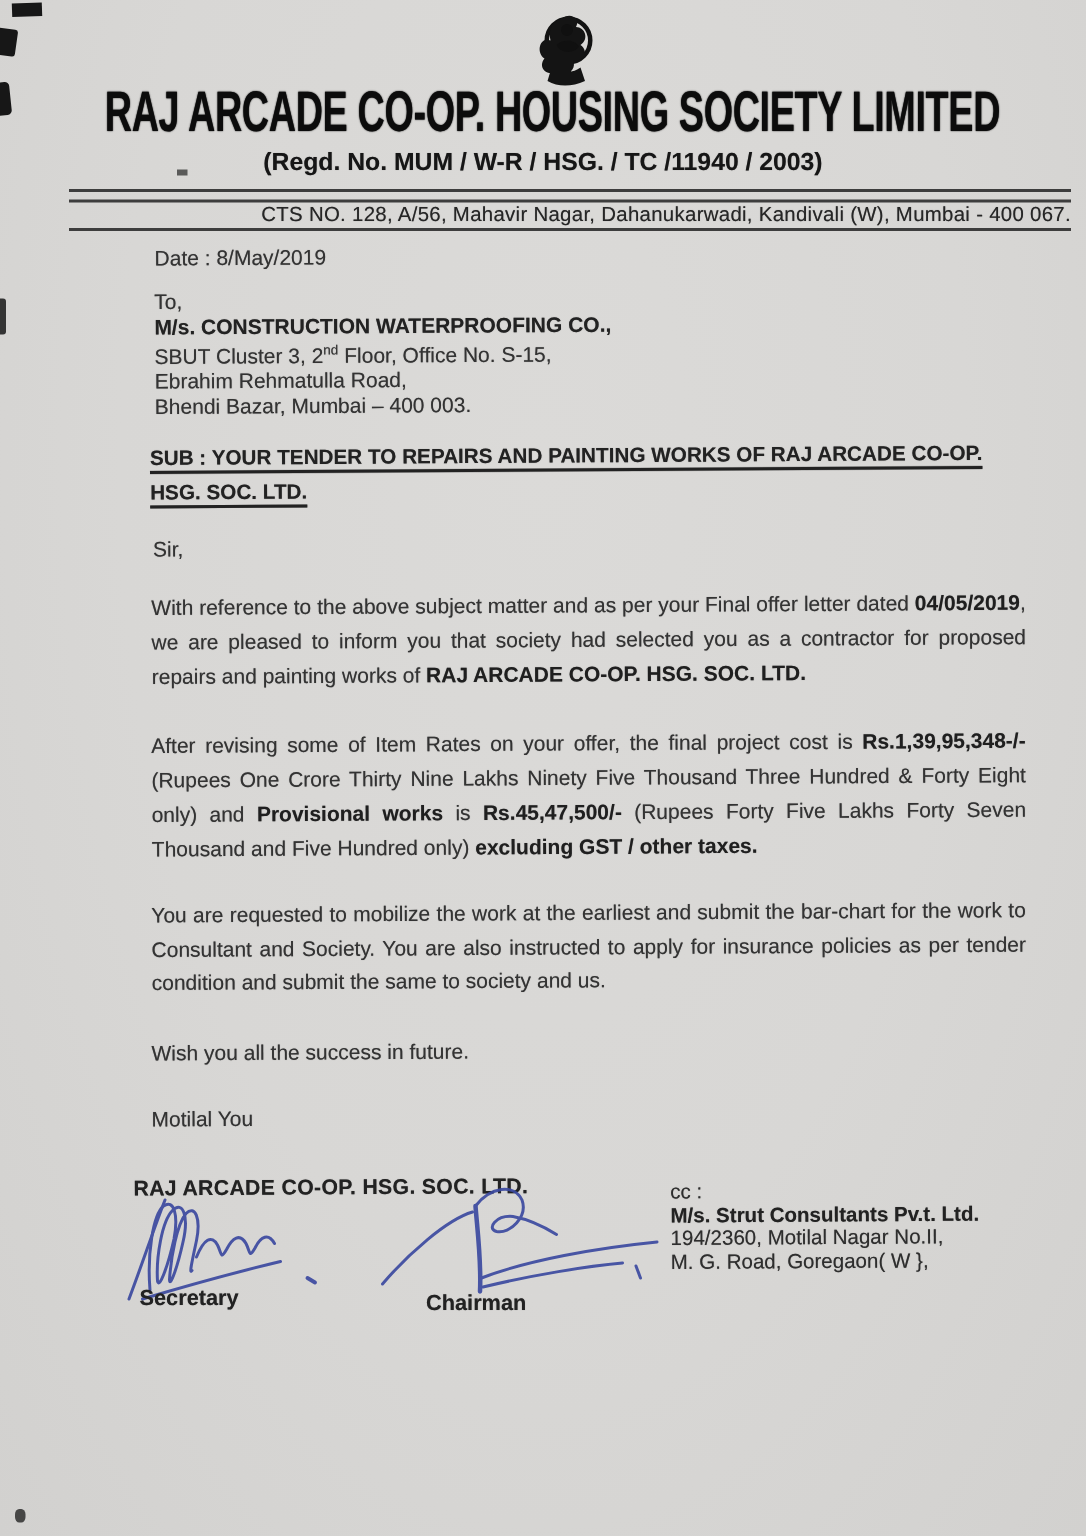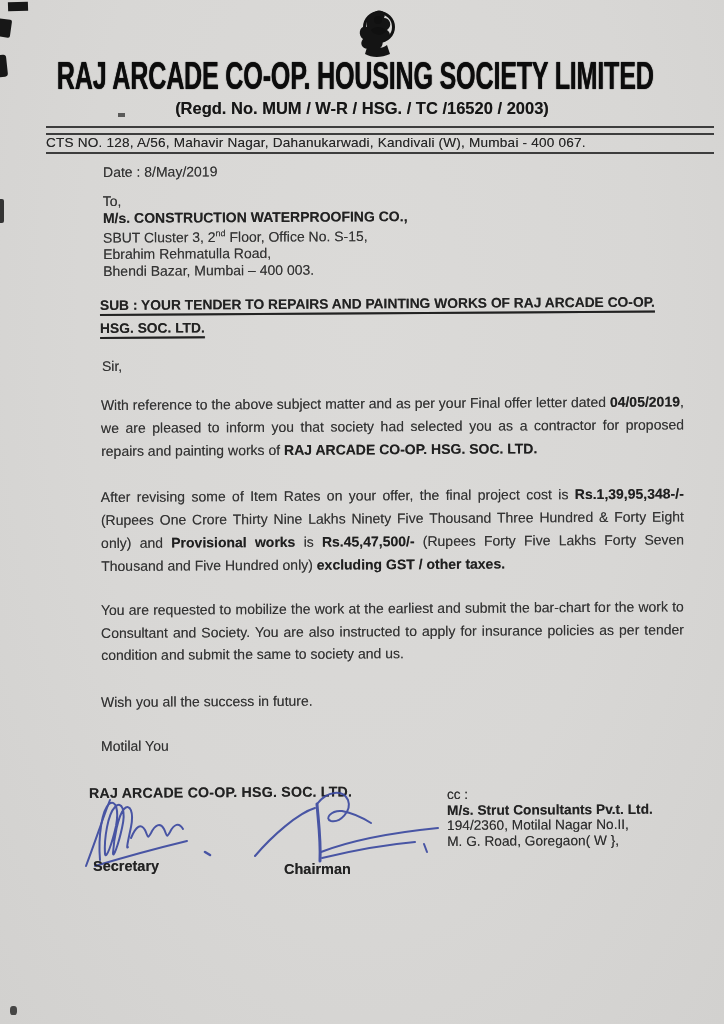--- a/index.html
+++ b/index.html
@@ -14,32 +14,32 @@
   
   .mark{position:absolute;background:#171717;}
   .mark-corner{left:8px;top:2px;width:20px;height:9px;transform:rotate(-2deg);}
   .mark-e1{left:-4px;top:19px;width:15px;height:18px;border-radius:2px;transform:rotate(8deg);}
   .mark-e2{left:-5px;top:55px;width:12px;height:22px;border-radius:3px;transform:rotate(-6deg);}
   .mark-e3{left:-3px;top:199px;width:7px;height:24px;opacity:.85;border-radius:2px;}
   .mark-b1{left:10px;top:1006px;width:7px;height:9px;opacity:.75;border-radius:40%;}
   .speck{left:118px;top:113px;width:7px;height:4px;opacity:.65;}
   
   .logo{left:354px;top:6px;width:48px;height:54px;}
-  .title-wrap{left:0;right:0;top:55px;text-align:left;line-height:44px;white-space:nowrap;}
+  .title-wrap{left:0;right:0;top:55px;text-align:right;line-height:44px;white-space:nowrap;}
   .title-inner{
     display:inline-block;font-weight:700;font-size:30px;color:#0c0c0c;
     letter-spacing:-.3px;transform:scale(.84,1.27);transform-origin:center 60%;
     text-shadow:0 0 1px #000;
   }
   .regd{left:0;right:0;top:99px;text-align:center;font-weight:700;font-size:16.5px;color:#161616;}
   .rule{left:46px;width:668px;height:2px;background:#3d3d3d;}
   .rule-a{top:126px;}
   .rule-b{top:133px;height:1.6px;}
   .rule-c{top:152px;}
-  .hq-address{left:46px;width:668px;top:135px;text-align:left;font-size:13.6px;color:#262626;letter-spacing:.2px;}
+  .hq-address{left:46px;width:668px;top:135px;text-align:right;font-size:13.6px;color:#262626;letter-spacing:.2px;}
   
   .bodytext{font-size:14px;color:#333;}
   .tilt{transform:rotate(-.35deg);transform-origin:left center;}
   .date-line{left:103px;top:164px;}
   .recipient{left:103px;top:193px;line-height:16.6px;}
   .recipient .r-name{font-weight:700;color:#222;}
   sup{font-size:9px;}
   .subject{
     left:100px;top:295px;width:592px;font-weight:700;font-size:13.8px;color:#222;
     line-height:22.5px;text-decoration:underline;text-underline-offset:3.5px;
@@ -77,21 +77,21 @@
     <circle cx="25" cy="21" r="14.5" fill="none" stroke="#121212" stroke-width="3"></circle>
     <path fill="#141414" d="M21,6 C27,2 33,7 30,12 C36,12 39,20 33,24 C39,28 35,36 28,34 C31,41 23,46 18,41 C11,46 4,39 9,33 C3,29 6,18 13,21 C11,13 15,8 21,6 Z
       M14,38 C20,43 28,43 33,39 L36,48 C27,52 18,52 11,48 Z"></path>
     <path fill="#101010" d="M20,14 a4 4 0 1 0 8 0 a4 4 0 1 0 -8 0 M17,24 C21,20 29,20 32,25 C29,30 20,30 17,24 Z" opacity=".9"></path>
   </svg>
 
   <div class="abs title-wrap">
     <span class="title-inner">RAJ ARCADE CO-OP. HOUSING SOCIETY LIMITED</span>
   </div>
 
-  <div class="abs regd">(Regd. No. MUM / W-R / HSG. / TC /16520 / 2003)</div>
+  <div class="abs regd">(Regd. No. MUM / W-R / HSG. / TC /11940 / 2003)</div>
 
   <div class="abs rule rule-a"></div>
   <div class="abs rule rule-b"></div>
   <div class="abs hq-address">CTS NO. 128, A/56, Mahavir Nagar, Dahanukarwadi, Kandivali (W), Mumbai - 400 067.</div>
   <div class="abs rule rule-c"></div>
 
   <div class="abs bodytext date-line tilt">Date :  8/May/2019</div>
 
   <div class="abs bodytext recipient tilt">
     <div>To,</div>

